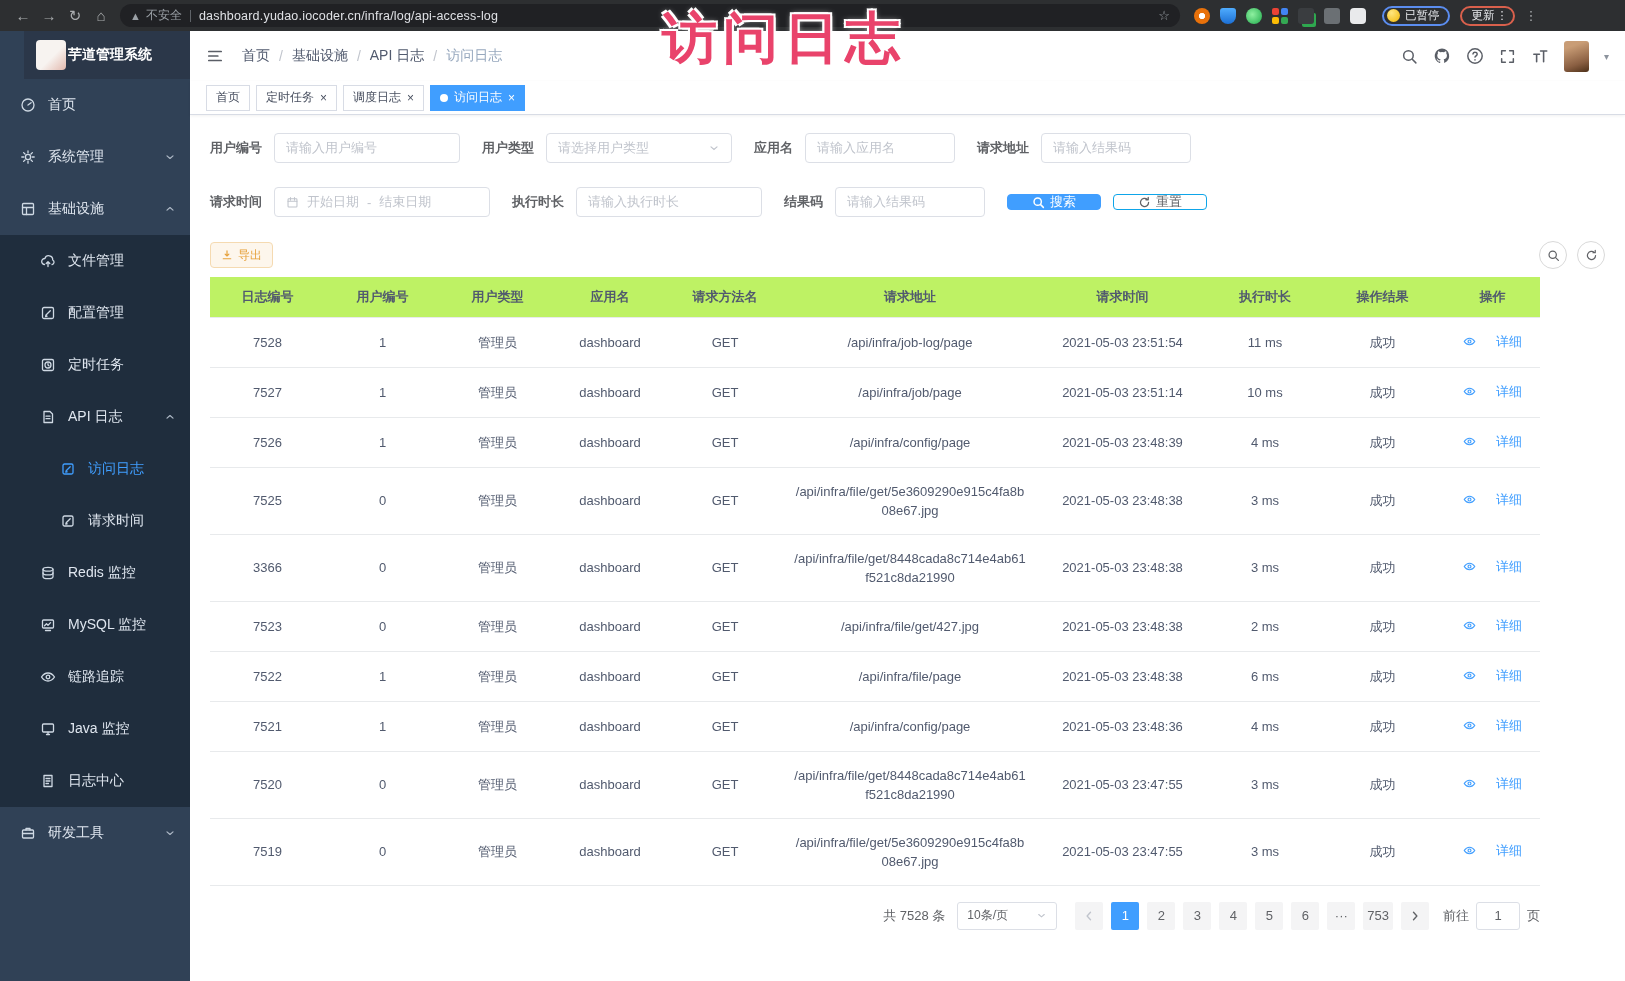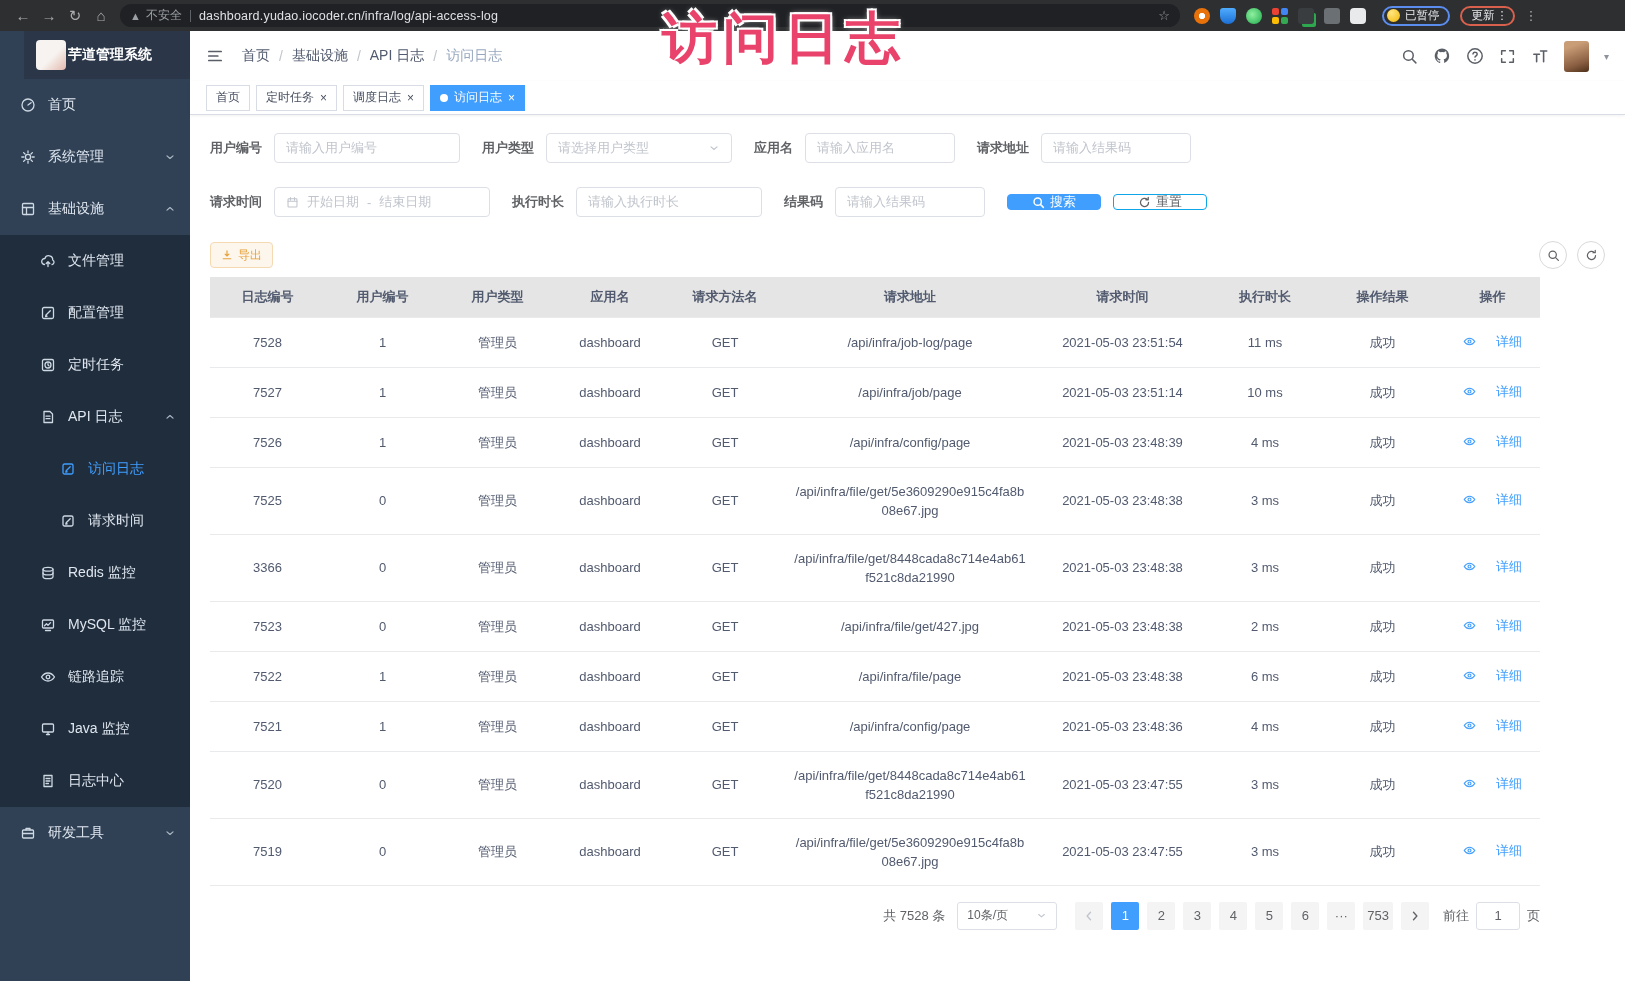--- a/index.html
+++ b/index.html
@@ -78,21 +78,21 @@
   .btn-search { background:#409eff; border:1px solid #409eff; color:#fff; margin-right:12px; }
   .btn-reset { background:#fff; border:1px solid #0ea5e9; color:#606266;font-family:Liberation Serif, serif; }
   .btn-ic { display:inline-flex; }
 
   .toolbar { display:flex; align-items:center; margin-bottom:8px; }
   .btn-export { height:26px; padding:0 10px; font-size:12px; background:#fdf6ec; border:1px solid #f5dab1; color:#e6a23c; border-radius:4px; display:inline-flex; align-items:center; gap:5px; cursor:pointer; }
   .tool-circles { margin-left:auto; display:flex; gap:10px; }
   .circle-btn { width:28px; height:28px; border-radius:50%; border:1px solid #d9d9d9; background:#fff; color:#606266; display:flex; align-items:center; justify-content:center; cursor:pointer; }
 
   table.grid { width:1330px; border-collapse:collapse; table-layout:fixed; }
-  .grid th { background:#e5e5e5; color:#515a6e; font-size:13px; font-weight:bold; height:40px; border-bottom:1px solid #e8eaec; text-align:center; padding:0 4px; }
+  .grid th { background:#bef264; color:#515a6e; font-size:13px; font-weight:bold; height:40px; border-bottom:1px solid #e8eaec; text-align:center; padding:0 4px; }
   .grid td { color:#515a6e; font-size:13px; text-align:center; padding:14px 8px; border-bottom:1px solid #e8eaec; word-break:break-all; line-height:19px; }
   .detail-link { color:#409eff; display:inline-flex; align-items:center; gap:20px; cursor:pointer; white-space:nowrap; }
   .detail-link .btn-ic { color:#409eff; }
 
   
   .pagination { width:1330px; display:flex; align-items:center; justify-content:flex-end; margin-top:16px; font-size:13px; color:#606266; }
   .pg-total { margin-right:12px; }
   .size-select { width:100px; height:28px; border:1px solid #dcdfe6; border-radius:3px; display:flex; align-items:center; justify-content:space-between; padding:0 9px; font-size:12px; color:#606266; margin-right:14px; cursor:pointer; }
   .page-btn { min-width:28px; height:28px; margin:0 4px; background:#f4f4f5; border-radius:2px; display:inline-flex; align-items:center; justify-content:center; font-size:13px; color:#606266; cursor:pointer; padding:0 4px; }
   .page-btn.active { background:#409eff; color:#fff; }

